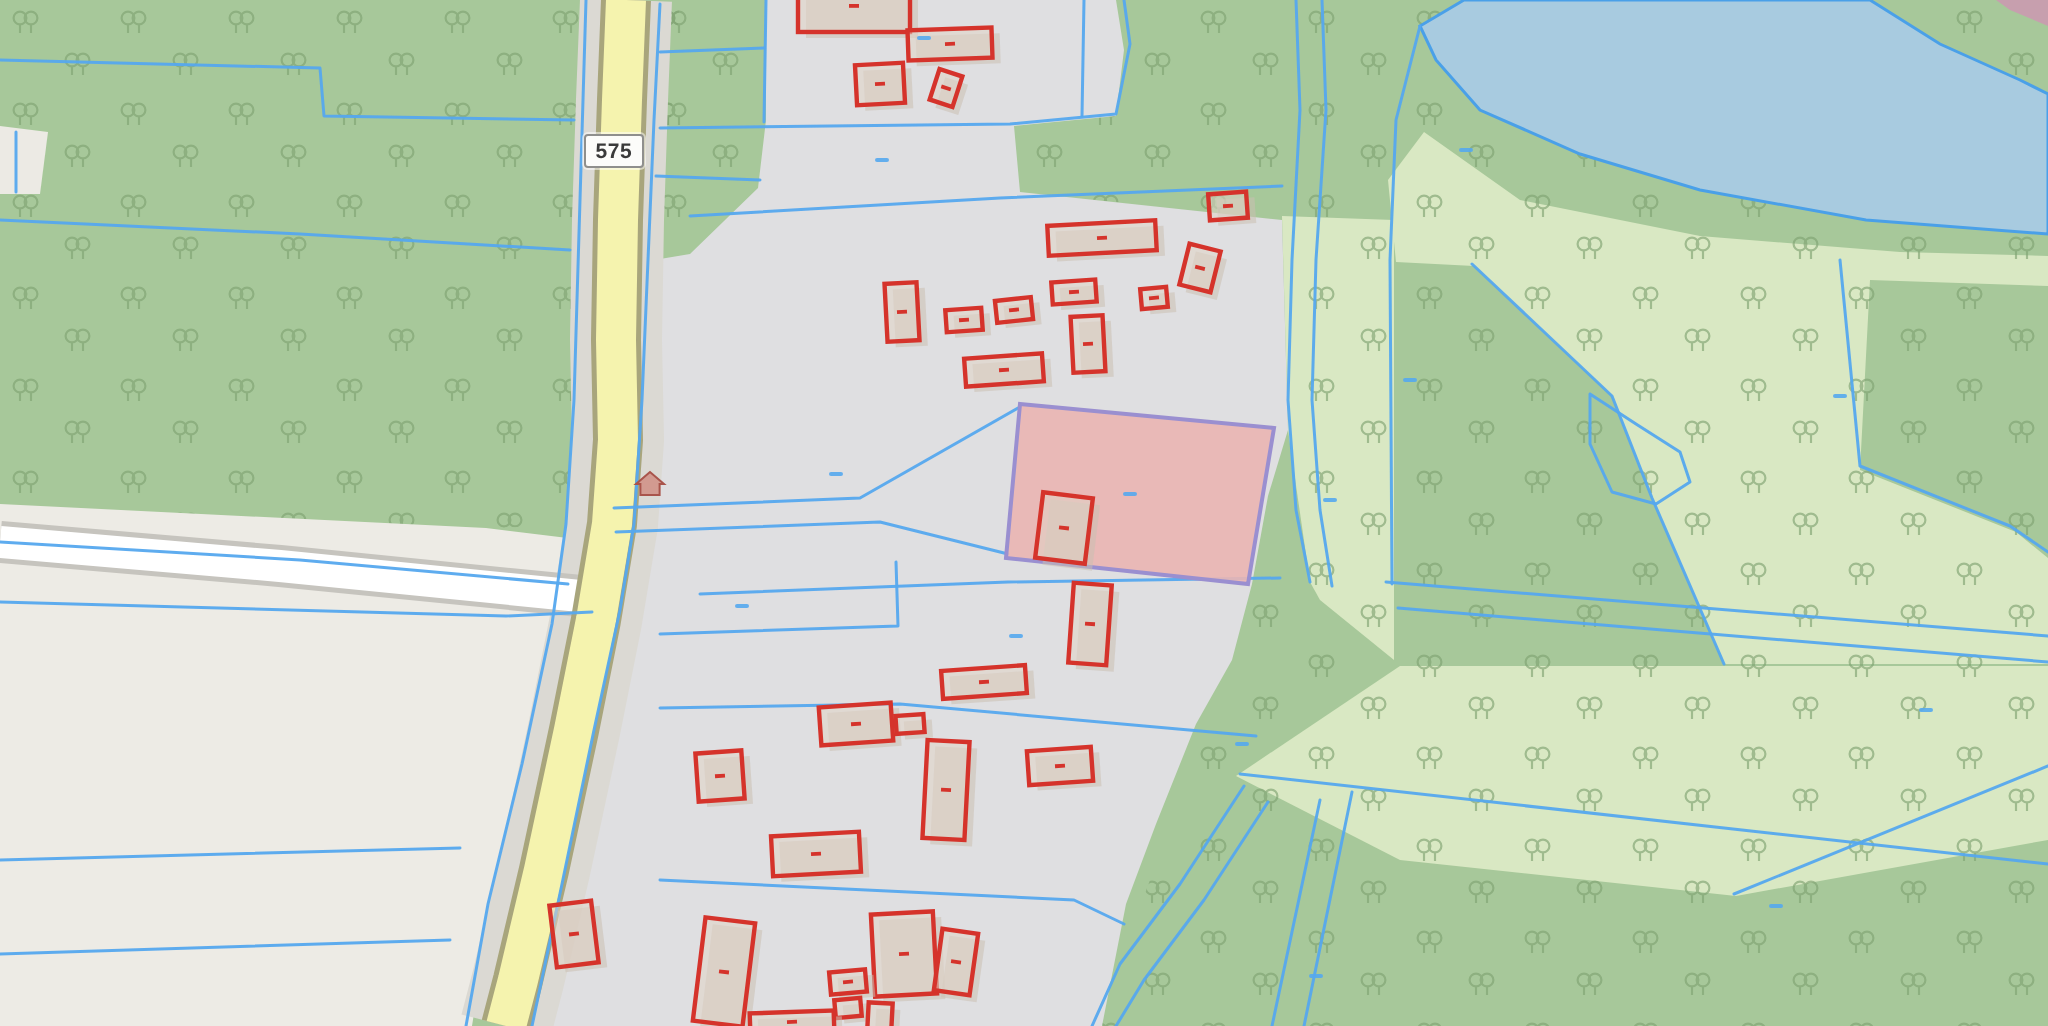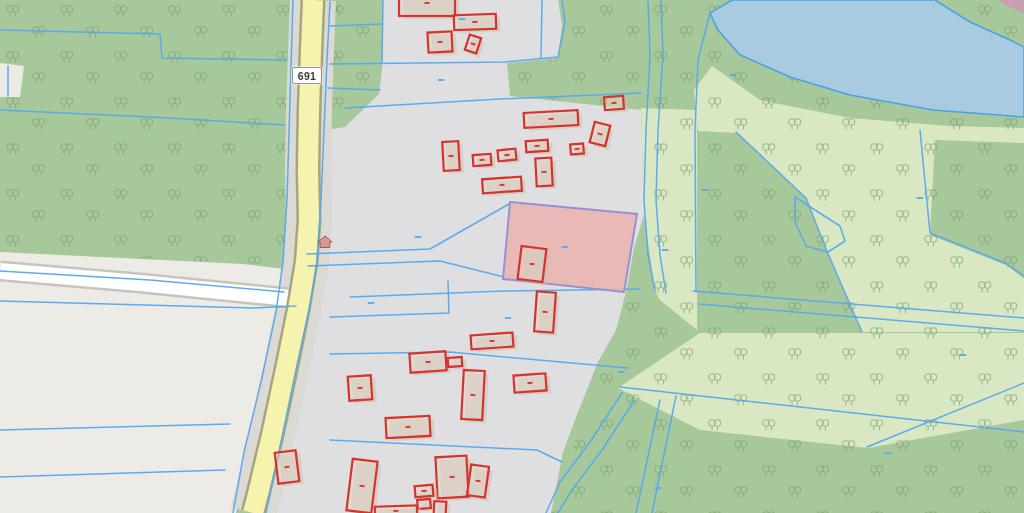--- a/index.html
+++ b/index.html
@@ -247,15 +247,15 @@
       <rect x="661.5" y="249" width="7" height="2" rx="1" fill="#55a8ee" opacity="0.9"></rect>
       <rect x="916.5" y="197" width="7" height="2" rx="1" fill="#55a8ee" opacity="0.9"></rect>
       <rect x="959.5" y="354" width="7" height="2" rx="1" fill="#55a8ee" opacity="0.9"></rect>
       <rect x="884.5" y="452" width="7" height="2" rx="1" fill="#55a8ee" opacity="0.9"></rect>
       <rect x="617.5" y="371" width="7" height="2" rx="1" fill="#55a8ee" opacity="0.9"></rect>
       <rect x="654.5" y="487" width="7" height="2" rx="1" fill="#55a8ee" opacity="0.9"></rect>
       <rect x="729.5" y="74" width="7" height="2" rx="1" fill="#55a8ee" opacity="0.9"></rect>
       <path d="M325,236 l-7,6 h2.2 v5.5 h9.6 v-5.5 h2.2 z" fill="#cf8a80" stroke="#a9544b" stroke-width="1" fill-opacity="0.8"></path>
     </svg>
   <div id="shield">
-    <span>691</span>
+    <span>575</span>
   </div>
 </div>
 
 </body></html>

